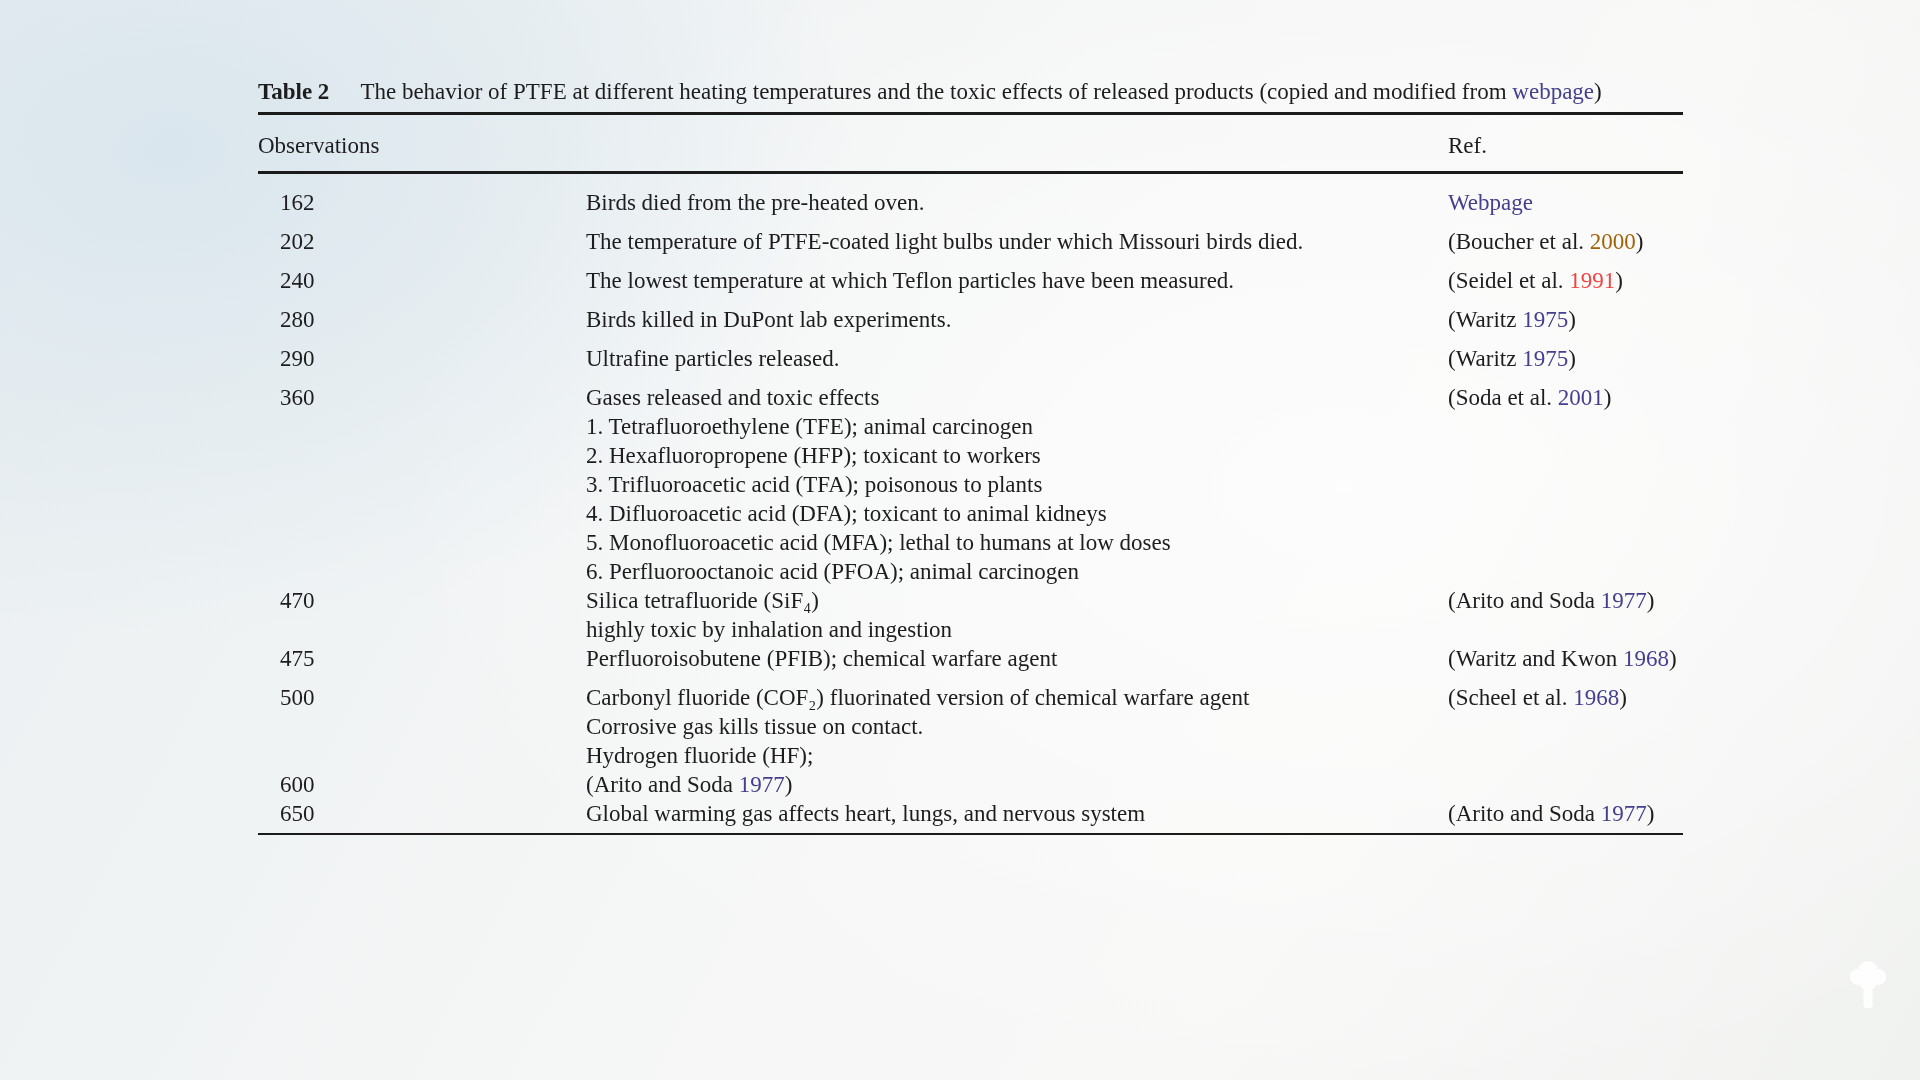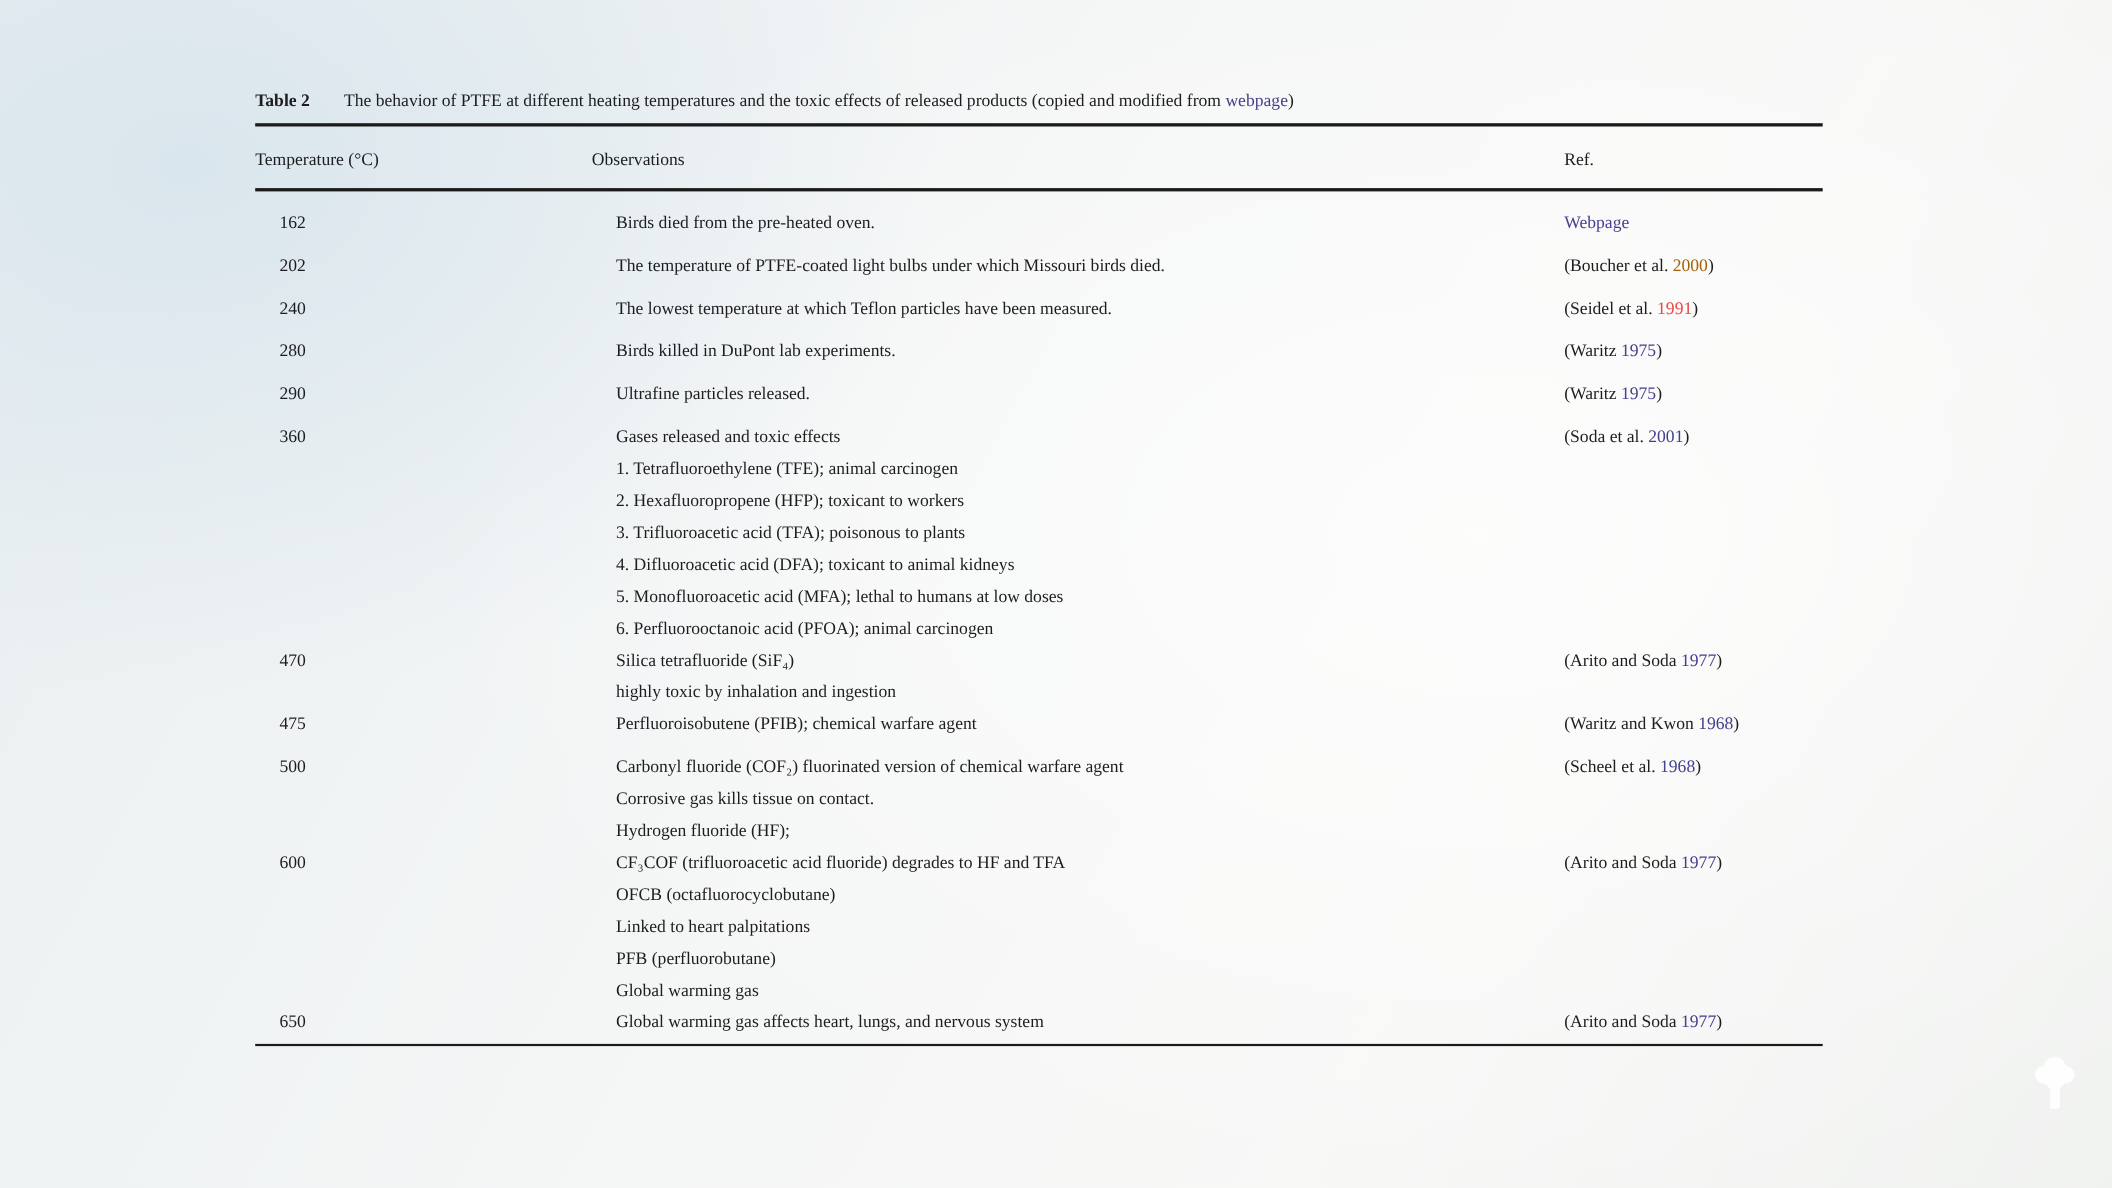--- a/index.html
+++ b/index.html
@@ -10,22 +10,22 @@
   }
   .bg{
     position:absolute;inset:0;
     background-image:
       radial-gradient(1100px 780px at 9% 14%, rgba(216,229,237,0.9), rgba(216,229,237,0) 62%),
       radial-gradient(1400px 900px at 70% 45%, rgba(255,255,255,0.65), rgba(255,255,255,0) 70%),
       linear-gradient(118deg,#e9eef1 0%,#eef2f3 20%,#f5f6f6 45%,#f8f8f7 70%,#f0f2f0 100%);
     background-color:#f4f5f5;
   }
   .doc{
-    position:absolute;left:232px;top:77px;width:1425px;
-    font-size:16px;line-height:29px;
+    position:absolute;left:258px;top:77px;width:1425px;
+    font-size:23px;line-height:29px;
   }
   .caption{white-space:nowrap;}
   .caption-label{font-weight:bold;margin-right:31px;}
   a.link{color:#44408e;text-decoration:none;cursor:pointer;}
   .rule{height:3px;background:#1b1b1b;margin:0;border:0;}
   .rule-top{margin-top:6px;}
   .rule-bottom{height:2px;margin-top:5px;}
   .thead{display:flex;padding:16px 0 11px 0;}
   .tbody{padding-top:14px;margin-left:22px;}
   .trow{display:flex;align-items:flex-start;}
@@ -41,21 +41,20 @@
 
 <div class="bg"></div>
 
 <div class="doc">
 
   <div class="caption"><span class="caption-label">Table 2</span><span>The behavior of PTFE at different heating temperatures and the toxic effects of released products (copied and modified from </span><a class="link" style="color: rgb(68, 64, 142);">webpage</a><span>)</span></div>
 
   <div class="rule rule-top" style="background: rgb(27, 27, 27);"></div>
 
   <div class="thead">
-    <div class="col-temp">Temperature (°C)</div>
     <div class="col-obs">Observations</div>
     <div class="col-ref">Ref.</div>
   </div>
 
   <div class="rule" style="background: rgb(27, 27, 27);"></div>
 
   <div class="tbody">
   <div class="trow gap">
     <div class="col-temp">162</div>
     <div class="col-obs">
@@ -132,27 +131,20 @@
     <div class="col-obs">
           <div class="obs-line">Carbonyl fluoride (COF₂) fluorinated version of chemical warfare agent</div>
           <div class="obs-line">Corrosive gas kills tissue on contact.</div>
           <div class="obs-line">Hydrogen fluoride (HF);</div>
         </div>
     <div class="col-ref"><span>(Scheel et al. </span><a class="link" style="color: rgb(68, 64, 142);">1968</a><span>)</span></div>
   </div>
 
   <div class="trow">
     <div class="col-temp">600</div>
-    <div class="col-obs">
-          <div class="obs-line">CF₃COF (trifluoroacetic acid fluoride) degrades to HF and TFA</div>
-          <div class="obs-line">OFCB (octafluorocyclobutane)</div>
-          <div class="obs-line">Linked to heart palpitations</div>
-          <div class="obs-line">PFB (perfluorobutane)</div>
-          <div class="obs-line">Global warming gas</div>
-        </div>
     <div class="col-ref"><span>(Arito and Soda </span><a class="link" style="color: rgb(68, 64, 142);">1977</a><span>)</span></div>
   </div>
 
   <div class="trow">
     <div class="col-temp">650</div>
     <div class="col-obs">
           <div class="obs-line">Global warming gas affects heart, lungs, and nervous system</div>
         </div>
     <div class="col-ref"><span>(Arito and Soda </span><a class="link" style="color: rgb(68, 64, 142);">1977</a><span>)</span></div>
   </div>

